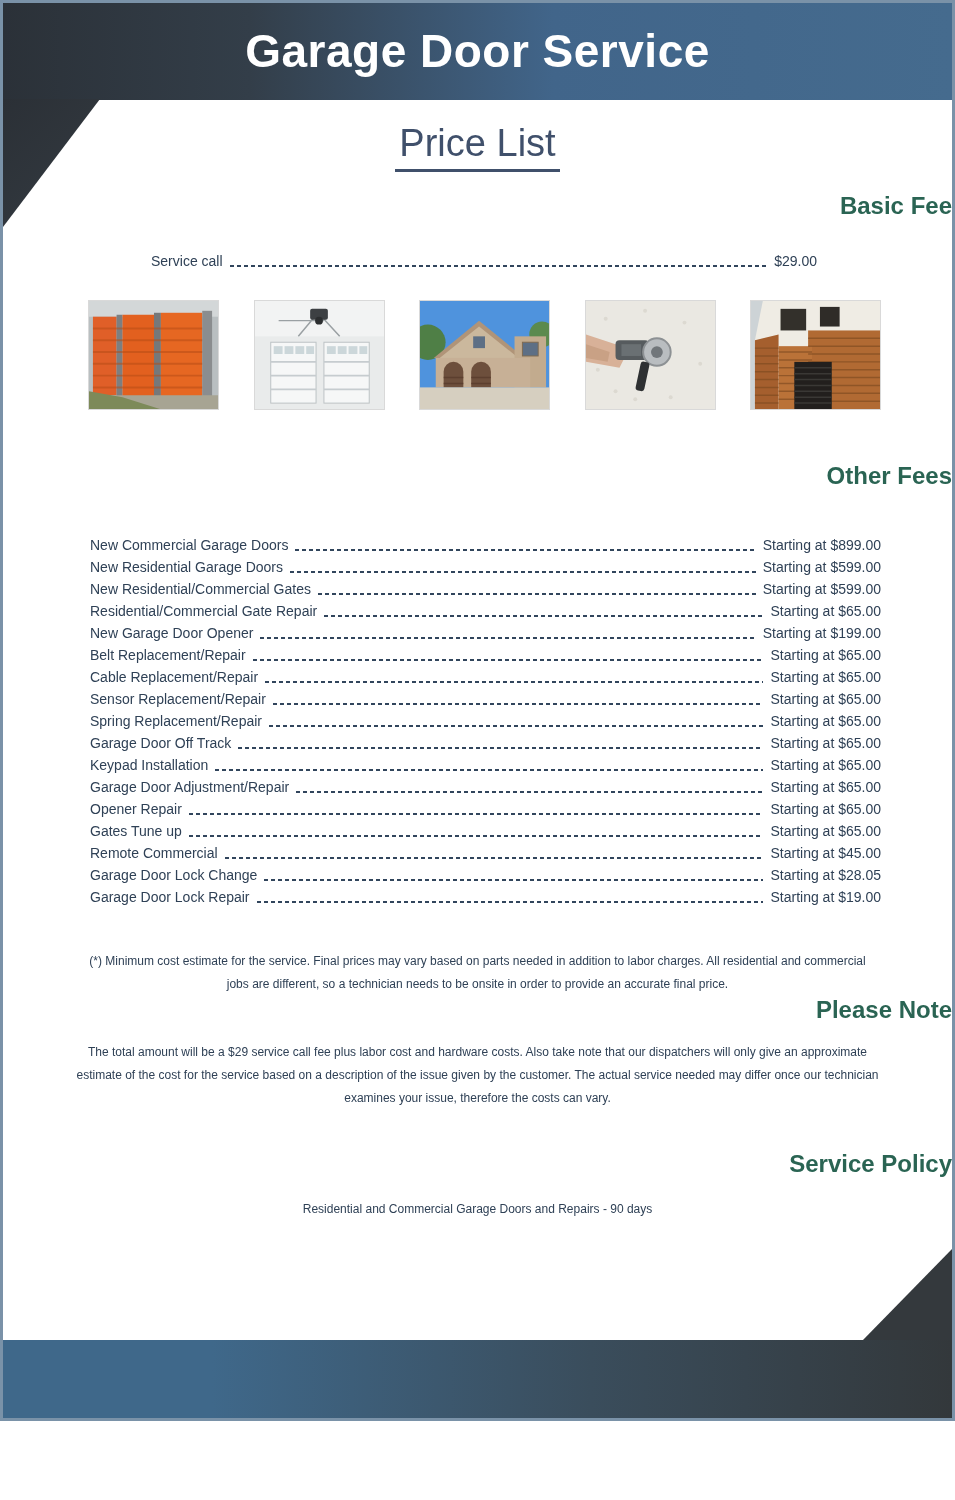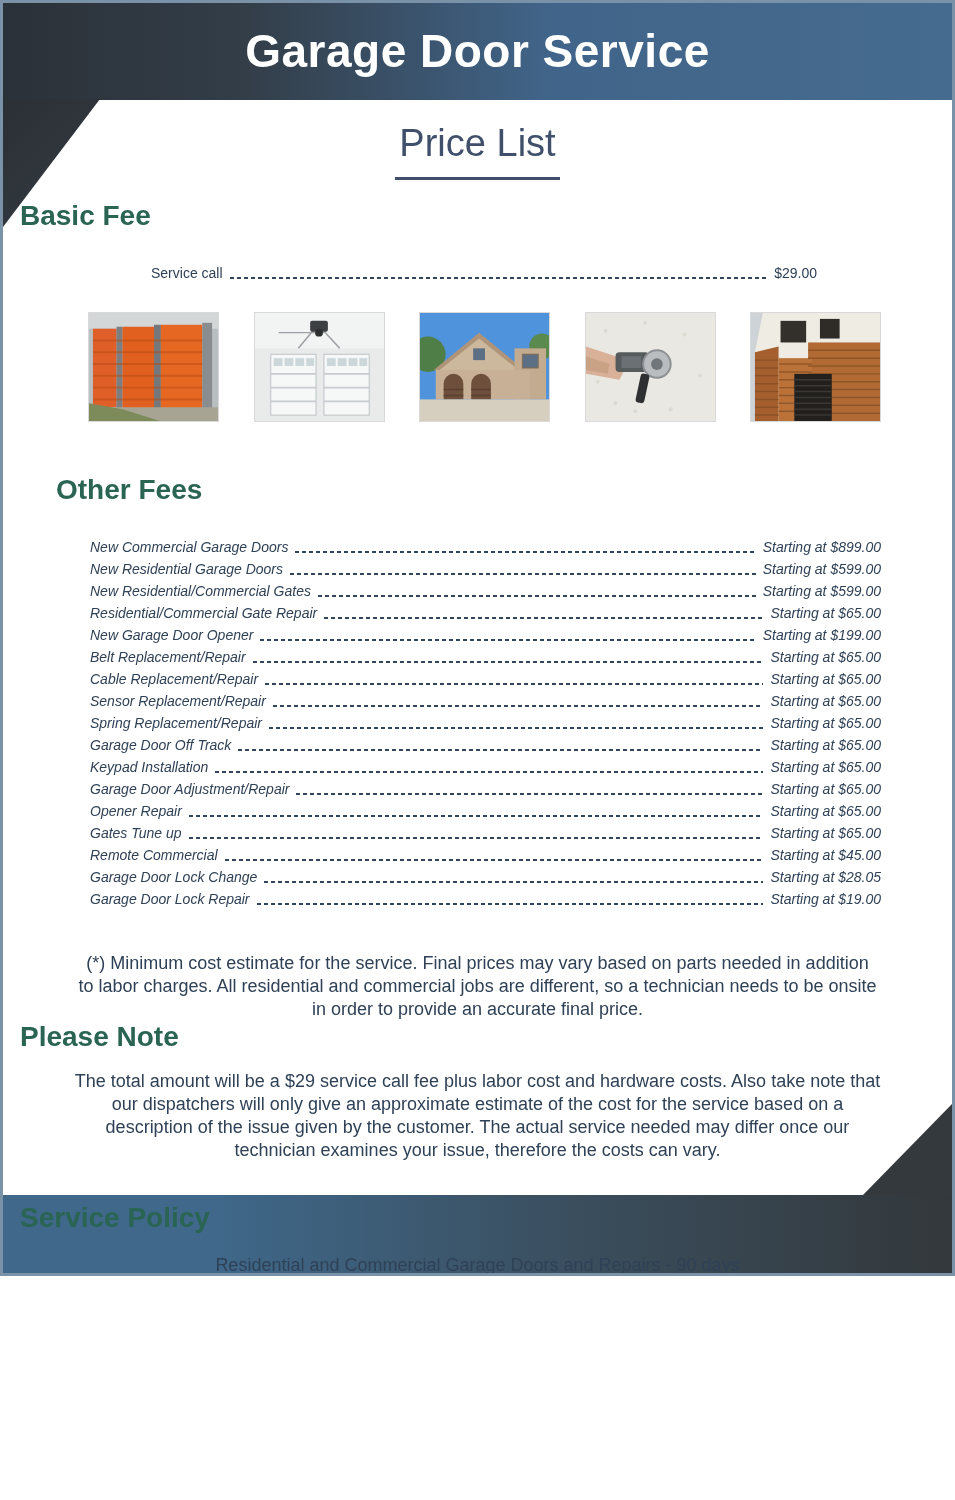--- a/index.html
+++ b/index.html
@@ -2,21 +2,21 @@
 <html><head>
 <meta charset="utf-8">
 <style>
   html,body{margin:0;padding:0;}
   body{
     width:955px;height:1500px;
     font-family:"Liberation Sans","DejaVu Sans",sans-serif;
     background:#fff;
   }
   .page{
-    position:relative;width:955px;height:1276px;box-sizing:border-box;
+    position:relative;width:955px;height:1421px;box-sizing:border-box;
     border:3px solid #7a92a8;background:#fff;overflow:hidden;
   }
   
   .top-band{
     position:absolute;top:0;left:0;right:0;height:97px;
     background:linear-gradient(90deg,#2b3138 0%,#333e49 26%,#41658a 58%,#456b8e 100%);
   }
   .header-title{
     position:relative;z-index:2;text-align:center;line-height:97px;
     color:#ffffff;font-size:46px;font-weight:bold;letter-spacing:.5px;
@@ -38,24 +38,24 @@
     background:#34393d;
     clip-path:polygon(100% 0,100% 100%,0 100%);
   }
   .content{position:absolute;top:97px;left:0;right:0;z-index:1;}
 
   .price-list-title{
     text-align:center;margin-top:22px;
   }
   .price-list-title span{
     display:inline-block;font-size:38px;color:#40506b;
-    border-bottom:3px solid #40506b;padding:0 4px 12px 4px;
+    border-bottom:3px solid #40506b;padding:0 4px 4px 4px;
   }
   .section-heading{
-    text-align:left;font-size:28px;font-weight:bold;color:#2a6453;padding-left:17px;
+    text-align:right;font-size:24px;font-weight:bold;color:#2a6453;padding-left:17px;
   }
   .h-basic{margin-top:20px;}
   .h-other{margin-top:52px;margin-left:36px;}
   .h-note{}
   .h-warranty{margin-top:40px;}
 
   .fee-row{
     display:flex;align-items:flex-end;
     font-size:14px;color:#2f4156;line-height:22px;white-space:nowrap;
   }
@@ -65,33 +65,33 @@
     flex:1 1 auto;position:relative;margin:0 7px;min-width:20px;
   }
   .leader::after{
     content:"";position:absolute;left:0;right:0;bottom:5px;height:2px;
     background:repeating-linear-gradient(90deg,#31455c 0 4px,transparent 4px 7px);
   }
   .service-row{
     margin:30px 135px 0 148px;
   }
   .fees-list{
-    margin:30px auto 0 87px;width:791px;font-style:italic;
+    margin:44px auto 0 87px;width:791px;
   }
   .images-row{
     margin:28px 0 0 85px;width:793px;height:110px;
     display:flex;justify-content:space-between;
   }
   .photo{
     width:131px;height:110px;border:1px solid #d9d9d9;box-sizing:border-box;
     background:#eee;overflow:hidden;
   }
   .photo svg{display:block;width:100%;height:100%;}
   .para{
-    text-align:center;font-size:18px;color:#2f4156;line-height:23px;
+    text-align:center;font-size:12px;color:#2f4156;line-height:23px;
     margin-left:auto;margin-right:auto;
   }
   .disclaimer{margin-top:42px;width:800px;}
   .note-body{margin-top:17px;width:810px;}
   .warranty-body{margin-top:20px;width:810px;}
 </style>
 </head>
 <body>
 
 <div class="page">

